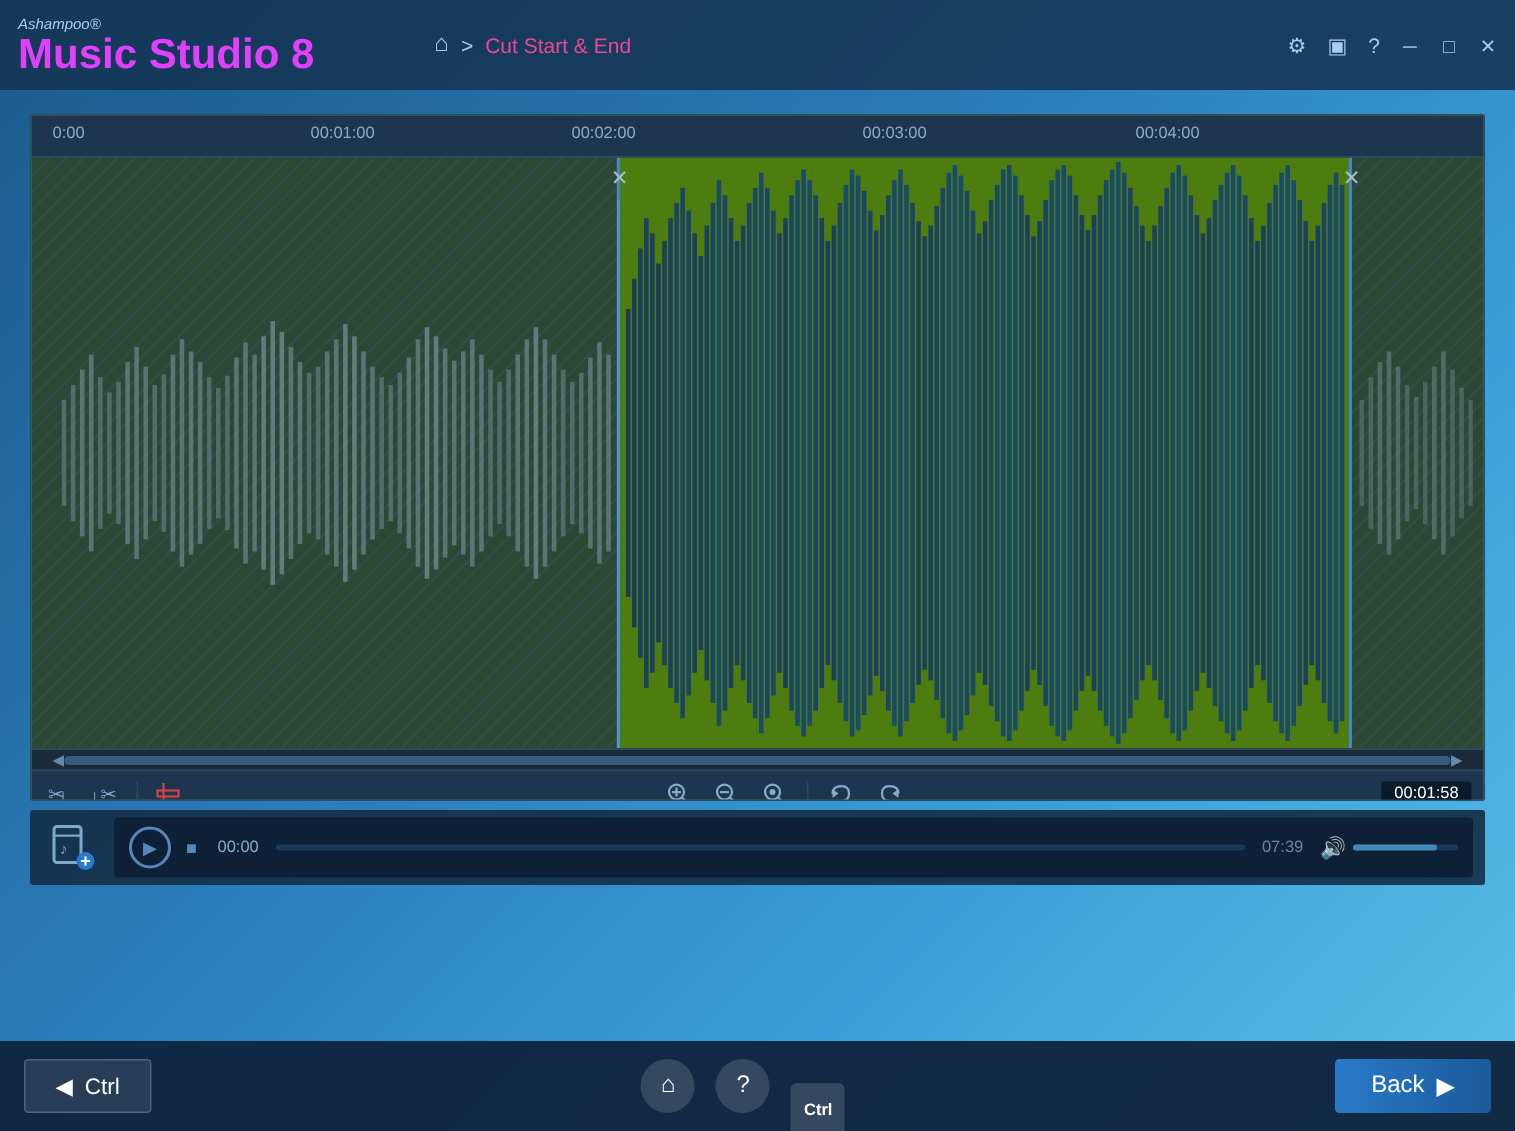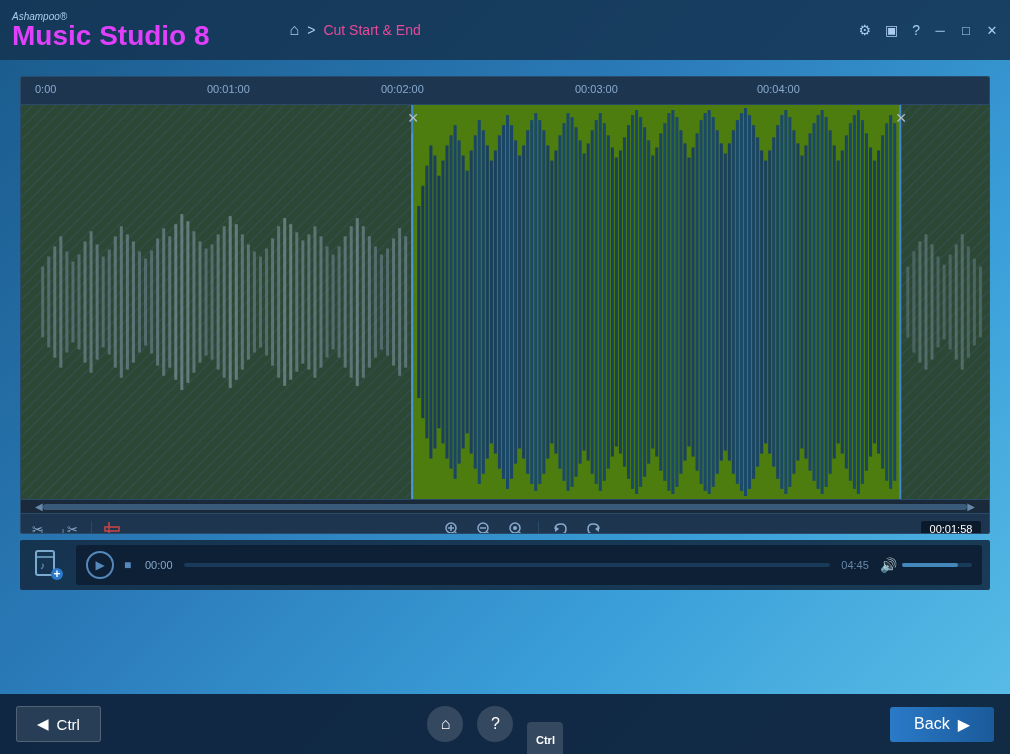--- a/index.html
+++ b/index.html
@@ -732,21 +732,21 @@
         <text x="21.5" y="29" fill="white" font-size="12" font-weight="bold">+</text>
       </svg>
     </div>
     <div class="transport-area">
       <button class="play-btn">▶</button>
       <button class="stop-btn">■</button>
       <span class="time-display current">00:00</span>
       <div class="progress-container">
         <div class="progress-fill"></div>
       </div>
-      <span class="time-display">04:45</span>
+      <span class="time-display">07:39</span>
       <div class="volume-area">
         <span class="volume-icon">🔊</span>
         <div class="volume-slider">
           <div class="volume-fill"></div>
         </div>
       </div>
     </div>
   </div>
 </div>
 

